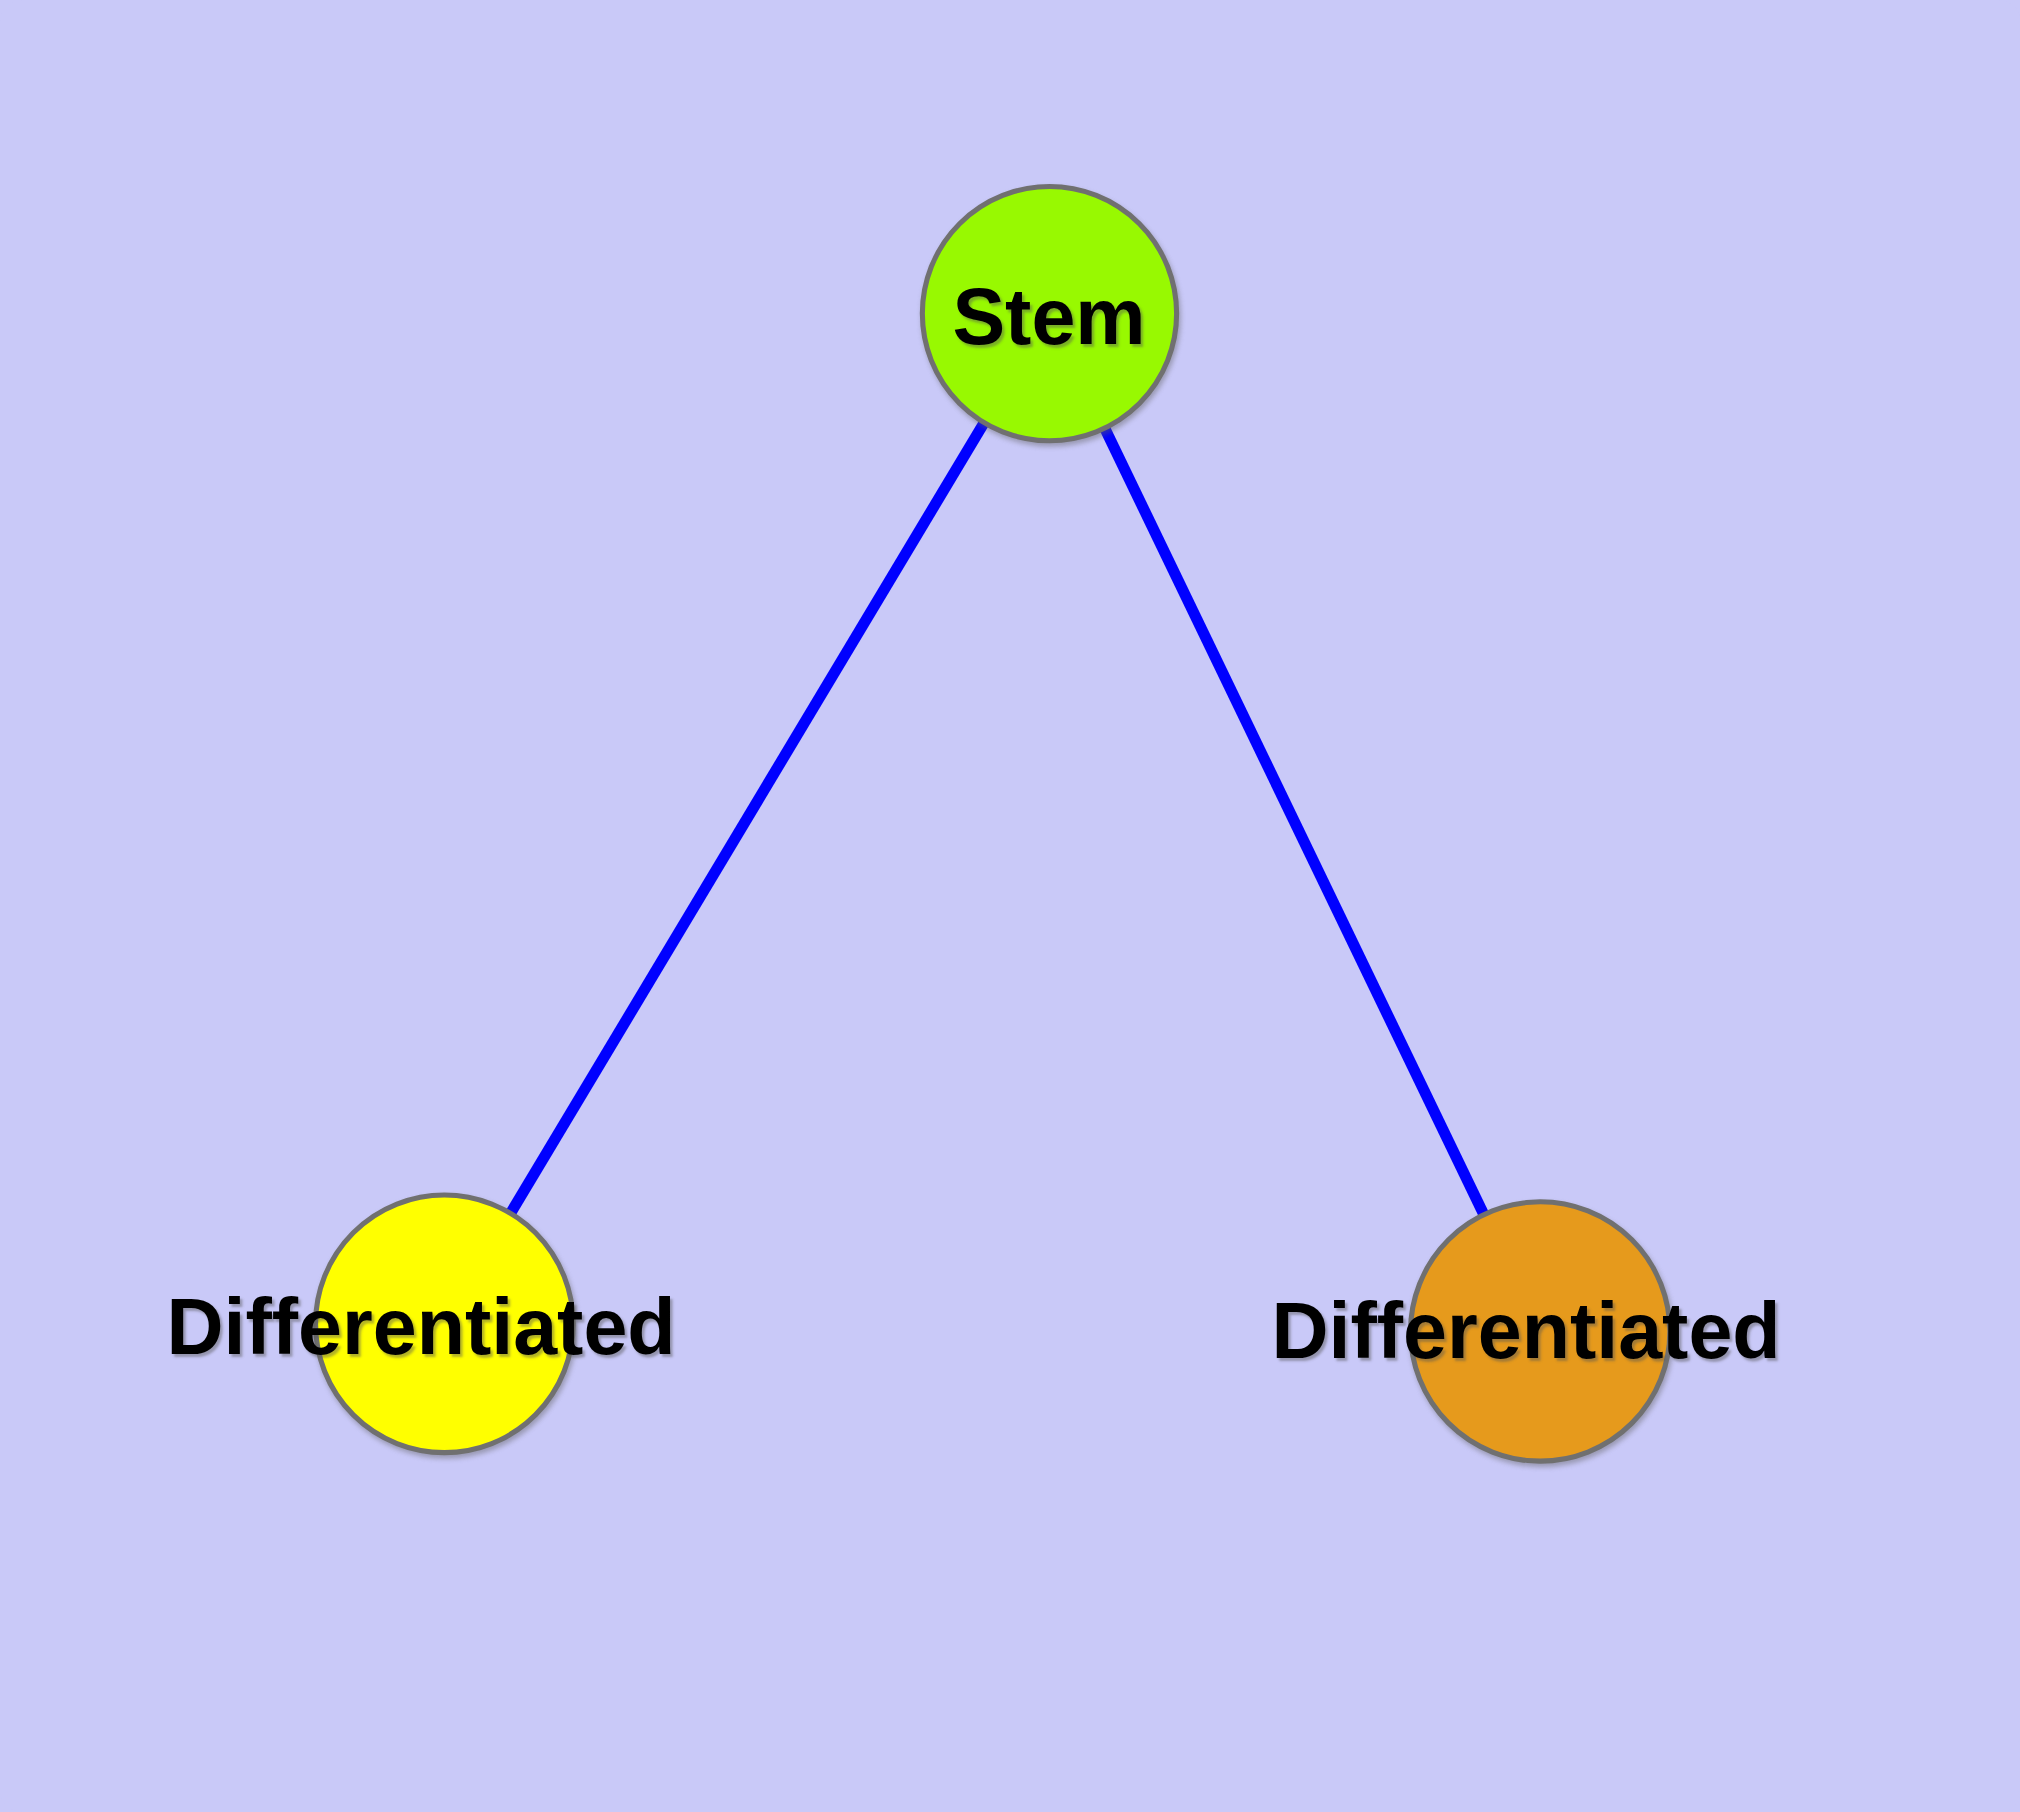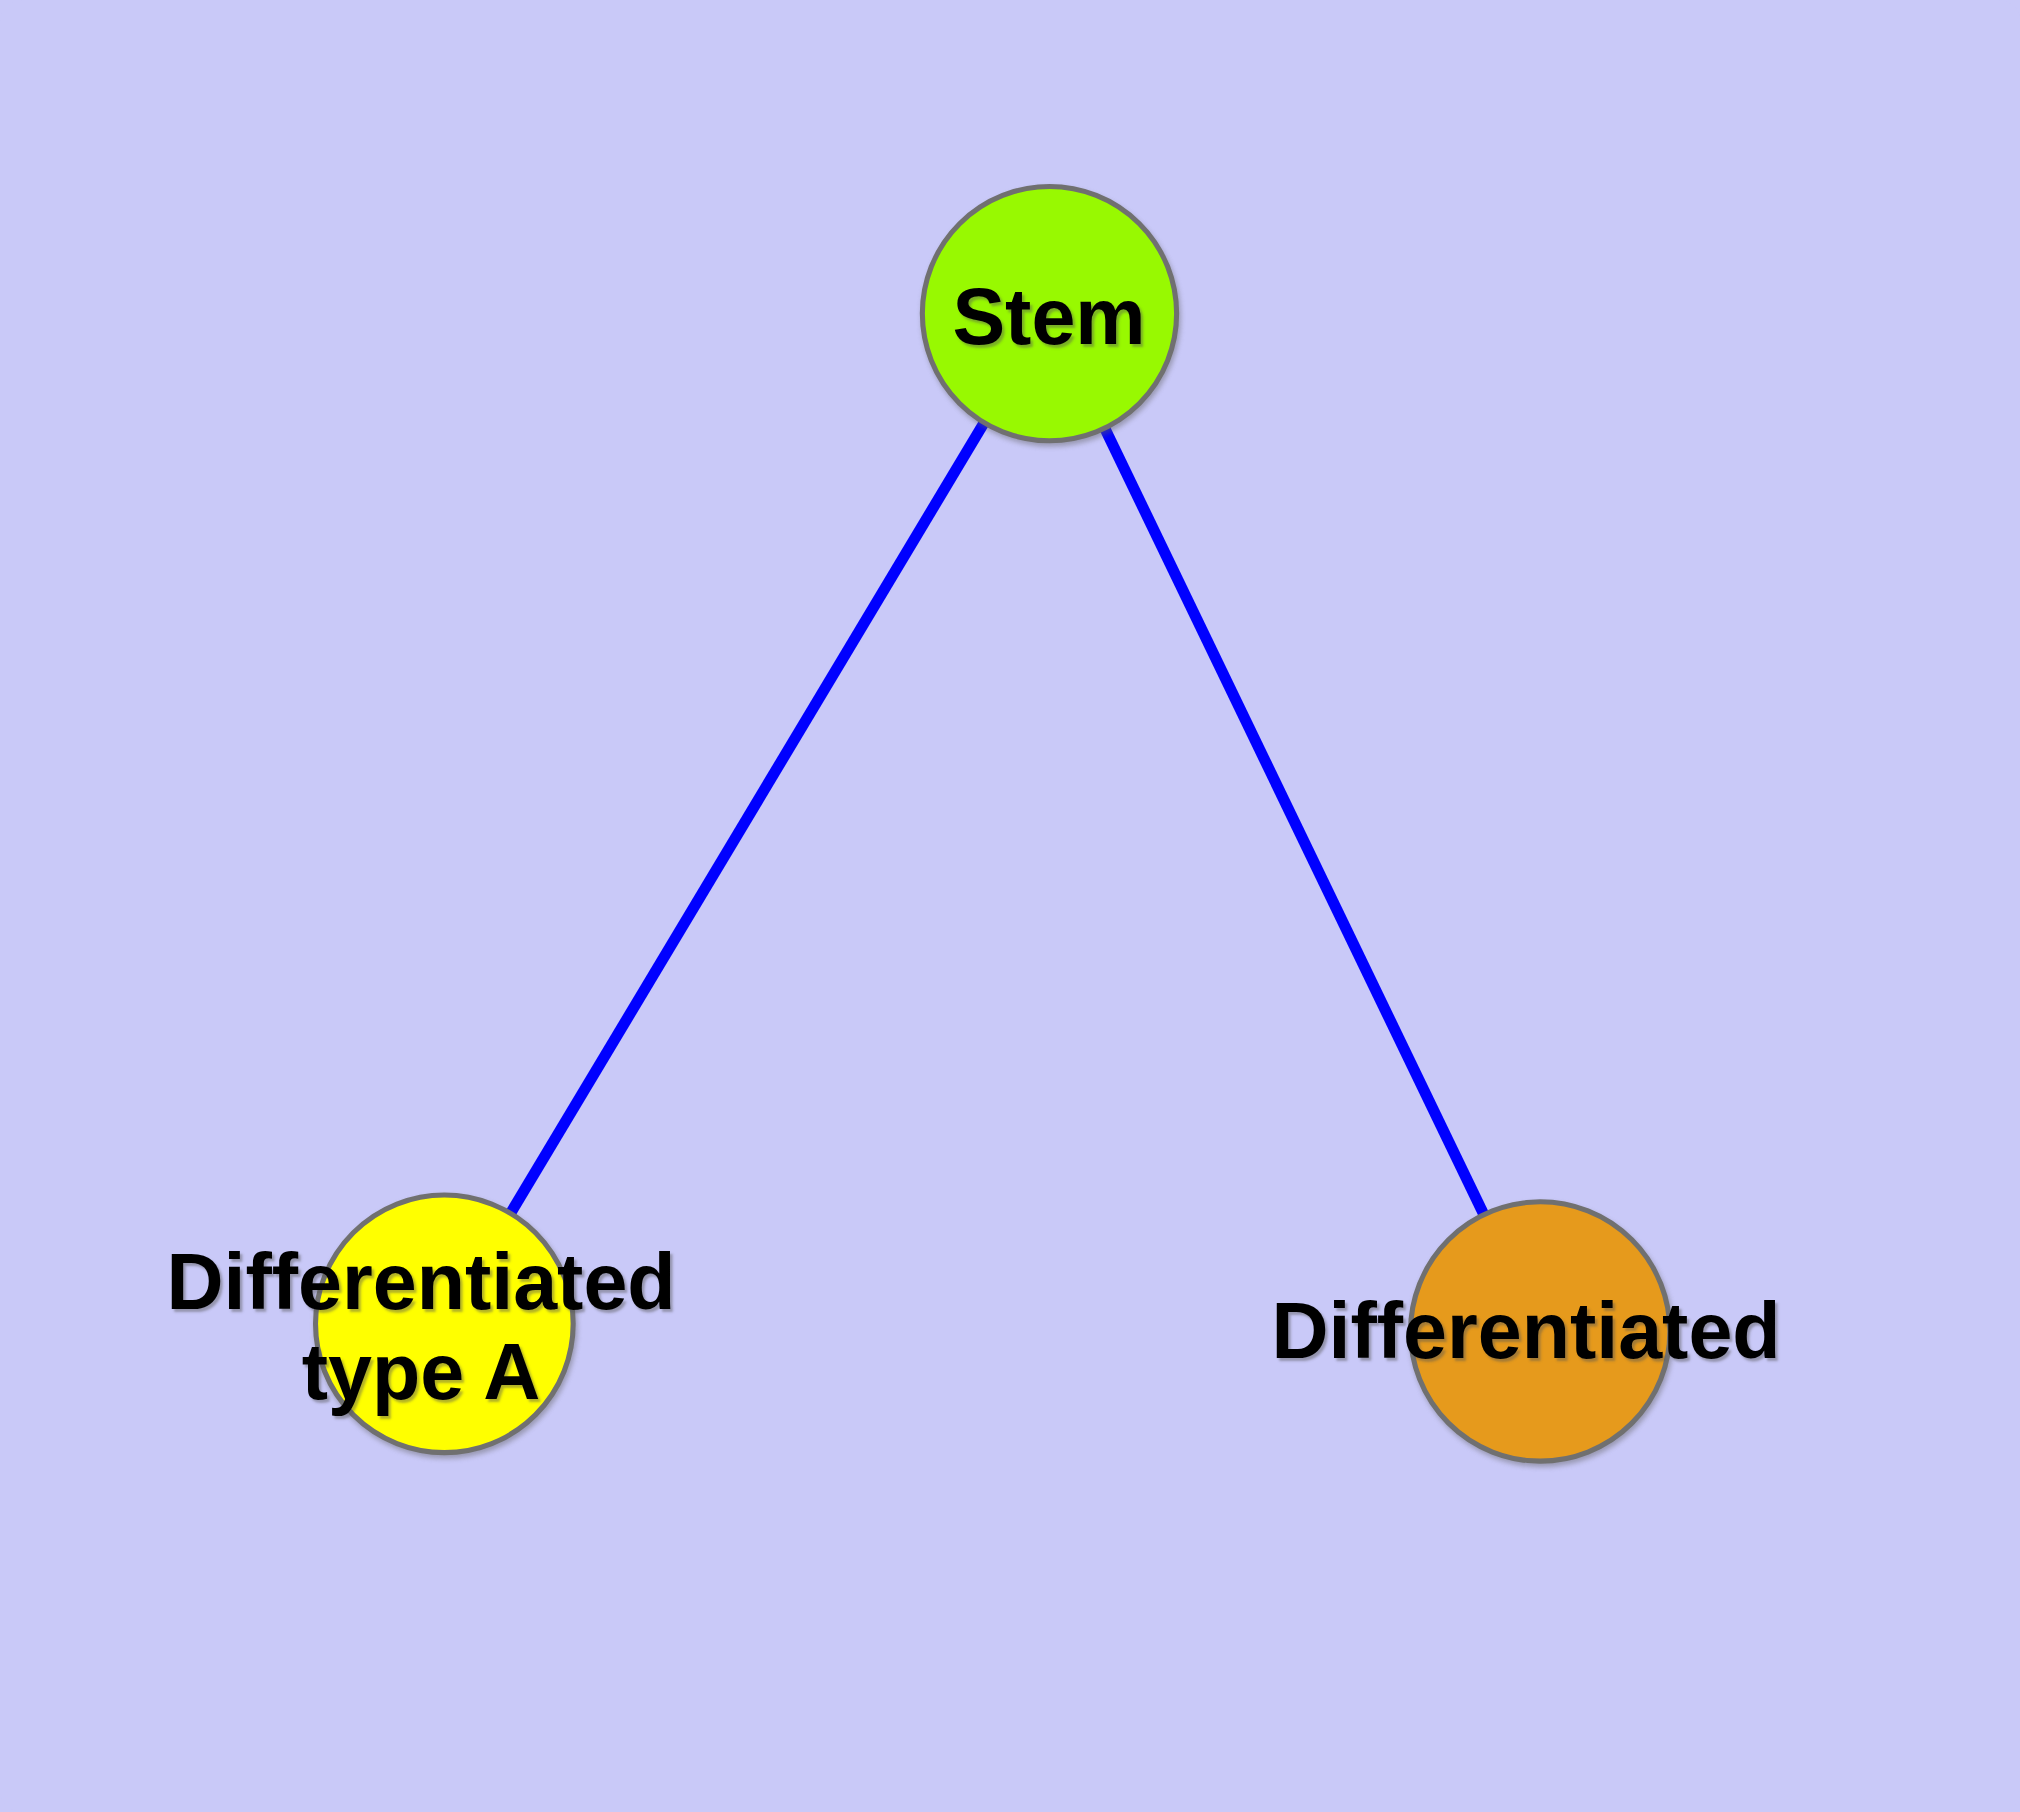--- a/index.html
+++ b/index.html
@@ -56,21 +56,20 @@
 
     <circle class="graph-node" cx="524" cy="1562" r="152" fill="#FFFF00" stroke="#707070"></circle>
 
     <circle class="graph-node" cx="1817" cy="1571" r="153" fill="#E69A1C" stroke="#707070"></circle>
   </svg>
 
   <div class="node-label" style="left:1049px; top:317px;">Stem</div>
 
   <div class="node-label" style="left:421px; top:1327px;">
     <div>Differentiated</div>
-    <div>type A</div>
   </div>
 
   <div class="node-label" style="left:1526px; top:1331px;">
     <div>Differentiated</div>
   </div>
 
 </div>
 
 
 </body></html>

